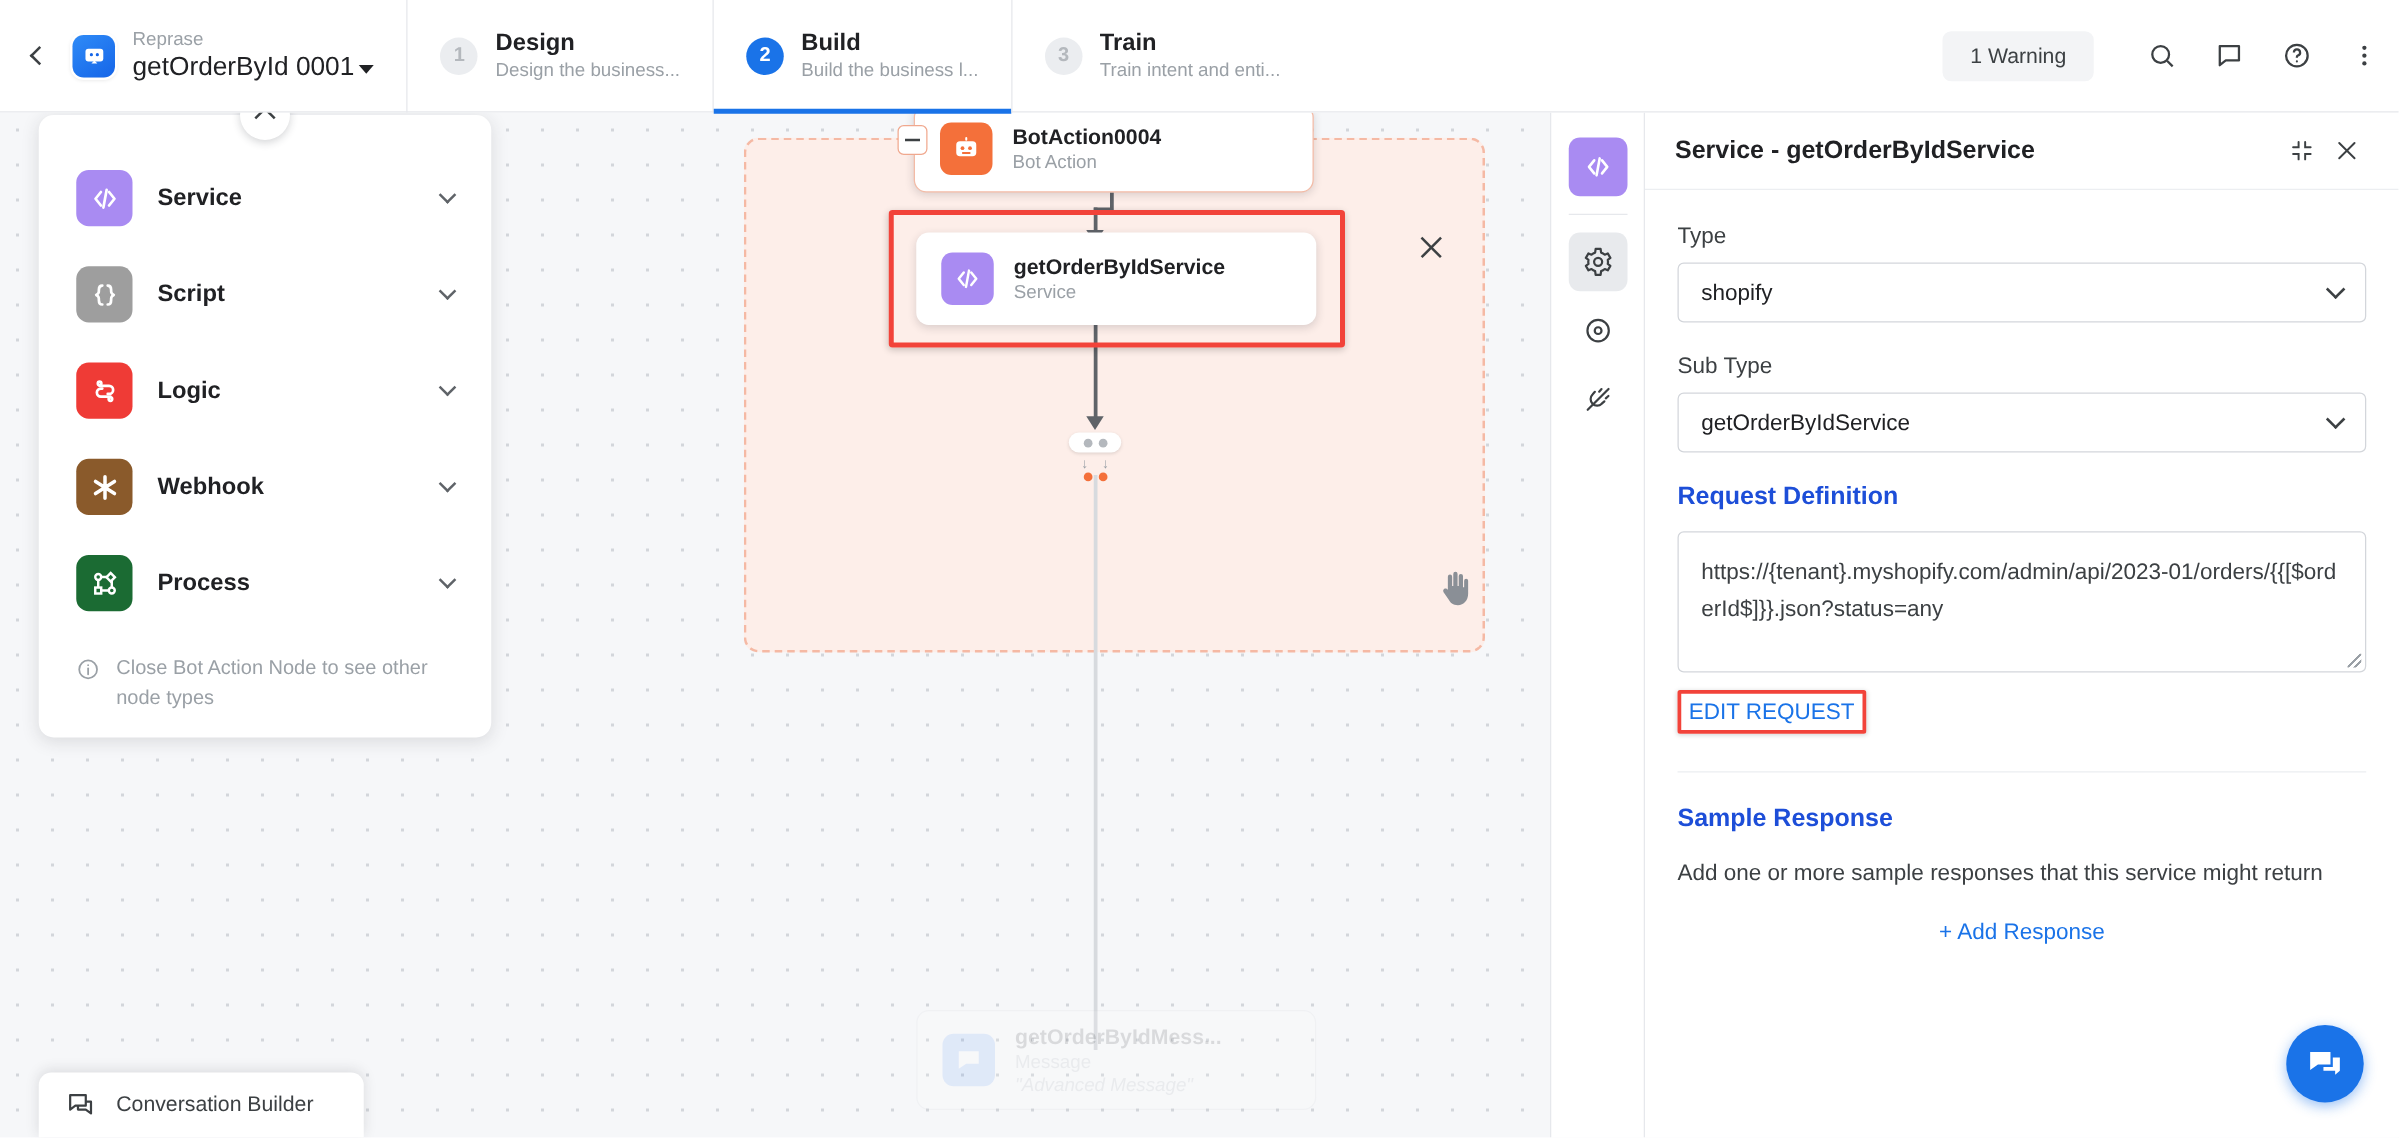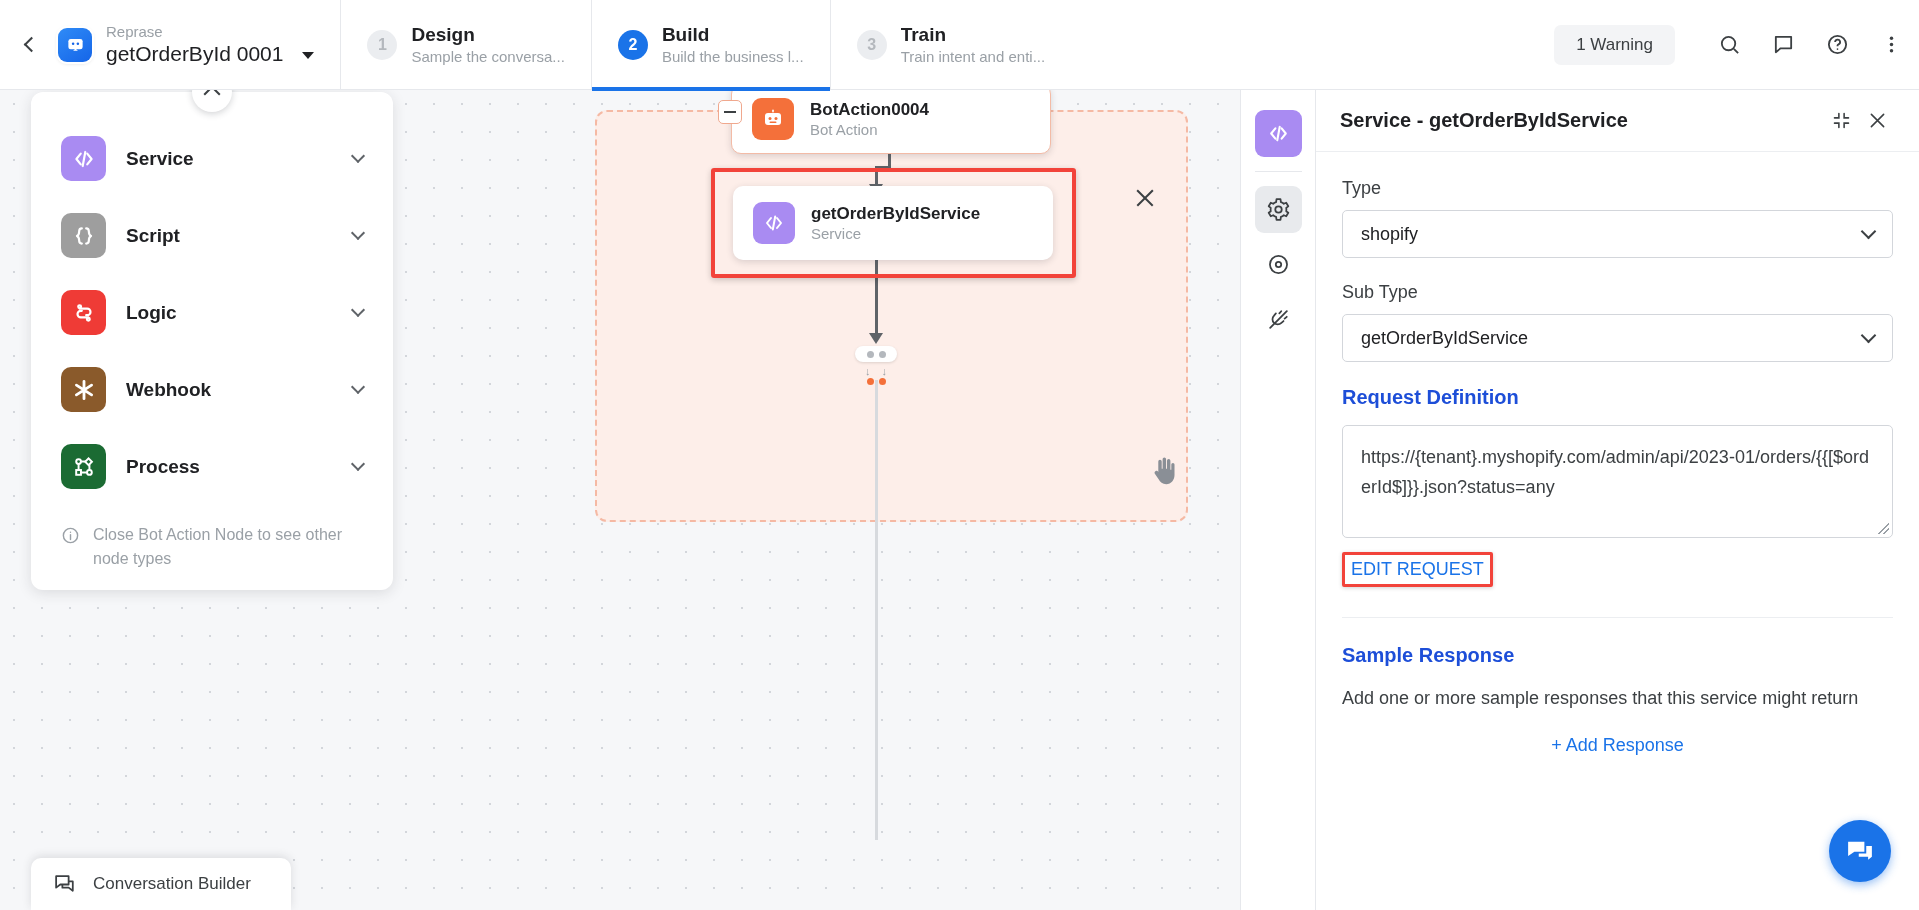--- a/index.html
+++ b/index.html
@@ -36,21 +36,21 @@
   }
   .bot-avatar {
     width: 34px; height: 34px; border-radius: 9px;
     background: linear-gradient(145deg,#2f8bf7,#1565e8);
     display: flex; align-items: center; justify-content: center;
     box-shadow: 0 0 0 2px #fff, 0 1px 4px rgba(0,0,0,.18);
   }
   .bot-avatar svg { width: 19px; height: 19px; }
   .bot-names { display: flex; flex-direction: column; gap: 1px; }
   .bot-org { font-size: 15px; color: #9aa0a6; line-height: 17px; }
-  .bot-title-row { display: flex; align-items: center; gap: 19px; }
+  .bot-title-row { display: flex; align-items: center; gap: 4px; }
   .bot-title { font-size: 21px; color: #202124; line-height: 25px; }
   .caret-down {
     width: 0; height: 0;
     border-left: 6px solid transparent; border-right: 6px solid transparent;
     border-top: 7px solid #202124; margin-top: 3px;
   }
   .steps { display: flex; align-items: stretch; height: 90px; }
   .step {
     display: flex; align-items: center; gap: 14px;
     padding: 0 26px; min-width: 228px;
@@ -353,21 +353,21 @@
           <div class="caret-down"></div>
         </div>
       </div>
     </div>
 
     <div class="steps">
       <div class="step">
         <div class="step-num">1</div>
         <div class="step-txt">
           <div class="step-name">Design</div>
-          <div class="step-desc">Sample the conversa...</div>
+          <div class="step-desc">Design the business...</div>
         </div>
       </div>
       <div class="step active">
         <div class="step-num">2</div>
         <div class="step-txt">
           <div class="step-name">Build</div>
           <div class="step-desc">Build the business l...</div>
         </div>
       </div>
       <div class="step">
@@ -469,20 +469,32 @@
       <div class="drop-arrows">
           <span>↓</span>
           <span>↓</span>
         </div>
       <div class="drop-dots">
           <i></i>
           <i></i>
         </div>
     </div>
 
+    <div class="node" id="node-message">
+      <div class="node-ic">
+        <svg viewBox="0 0 24 24" fill="#fff">
+            <path d="M4 5h16v10H10l-6 4z"></path>
+          </svg>
+      </div>
+      <div class="node-txt">
+        <div class="node-name">getOrderByIdMess...</div>
+        <div class="node-sub">Message</div>
+        <div class="node-extra">"Advanced Message"</div>
+      </div>
+    </div>
 
     <svg class="hand-cursor" viewBox="0 0 24 28" fill="#8a8f96">
       <path d="M7 13V5.6a1.5 1.5 0 0 1 3 0V12h.8V3.6a1.5 1.5 0 0 1 3 0V12h.8V5.1a1.5 1.5 0 0 1 3 0V13h.8V8.4a1.4 1.4 0 0 1 2.8 0v9.1c0 4.4-2.9 8-7.2 8-3.4 0-5.3-1.6-6.7-4.3L4 16.4c-.6-1.1-.2-2 .8-2.5.9-.4 1.7 0 2.2.9z"></path>
     </svg>
   </div>
 
   <div class="palette">
     <div class="palette-toggle">
       <div class="chev-up"></div>
     </div>

